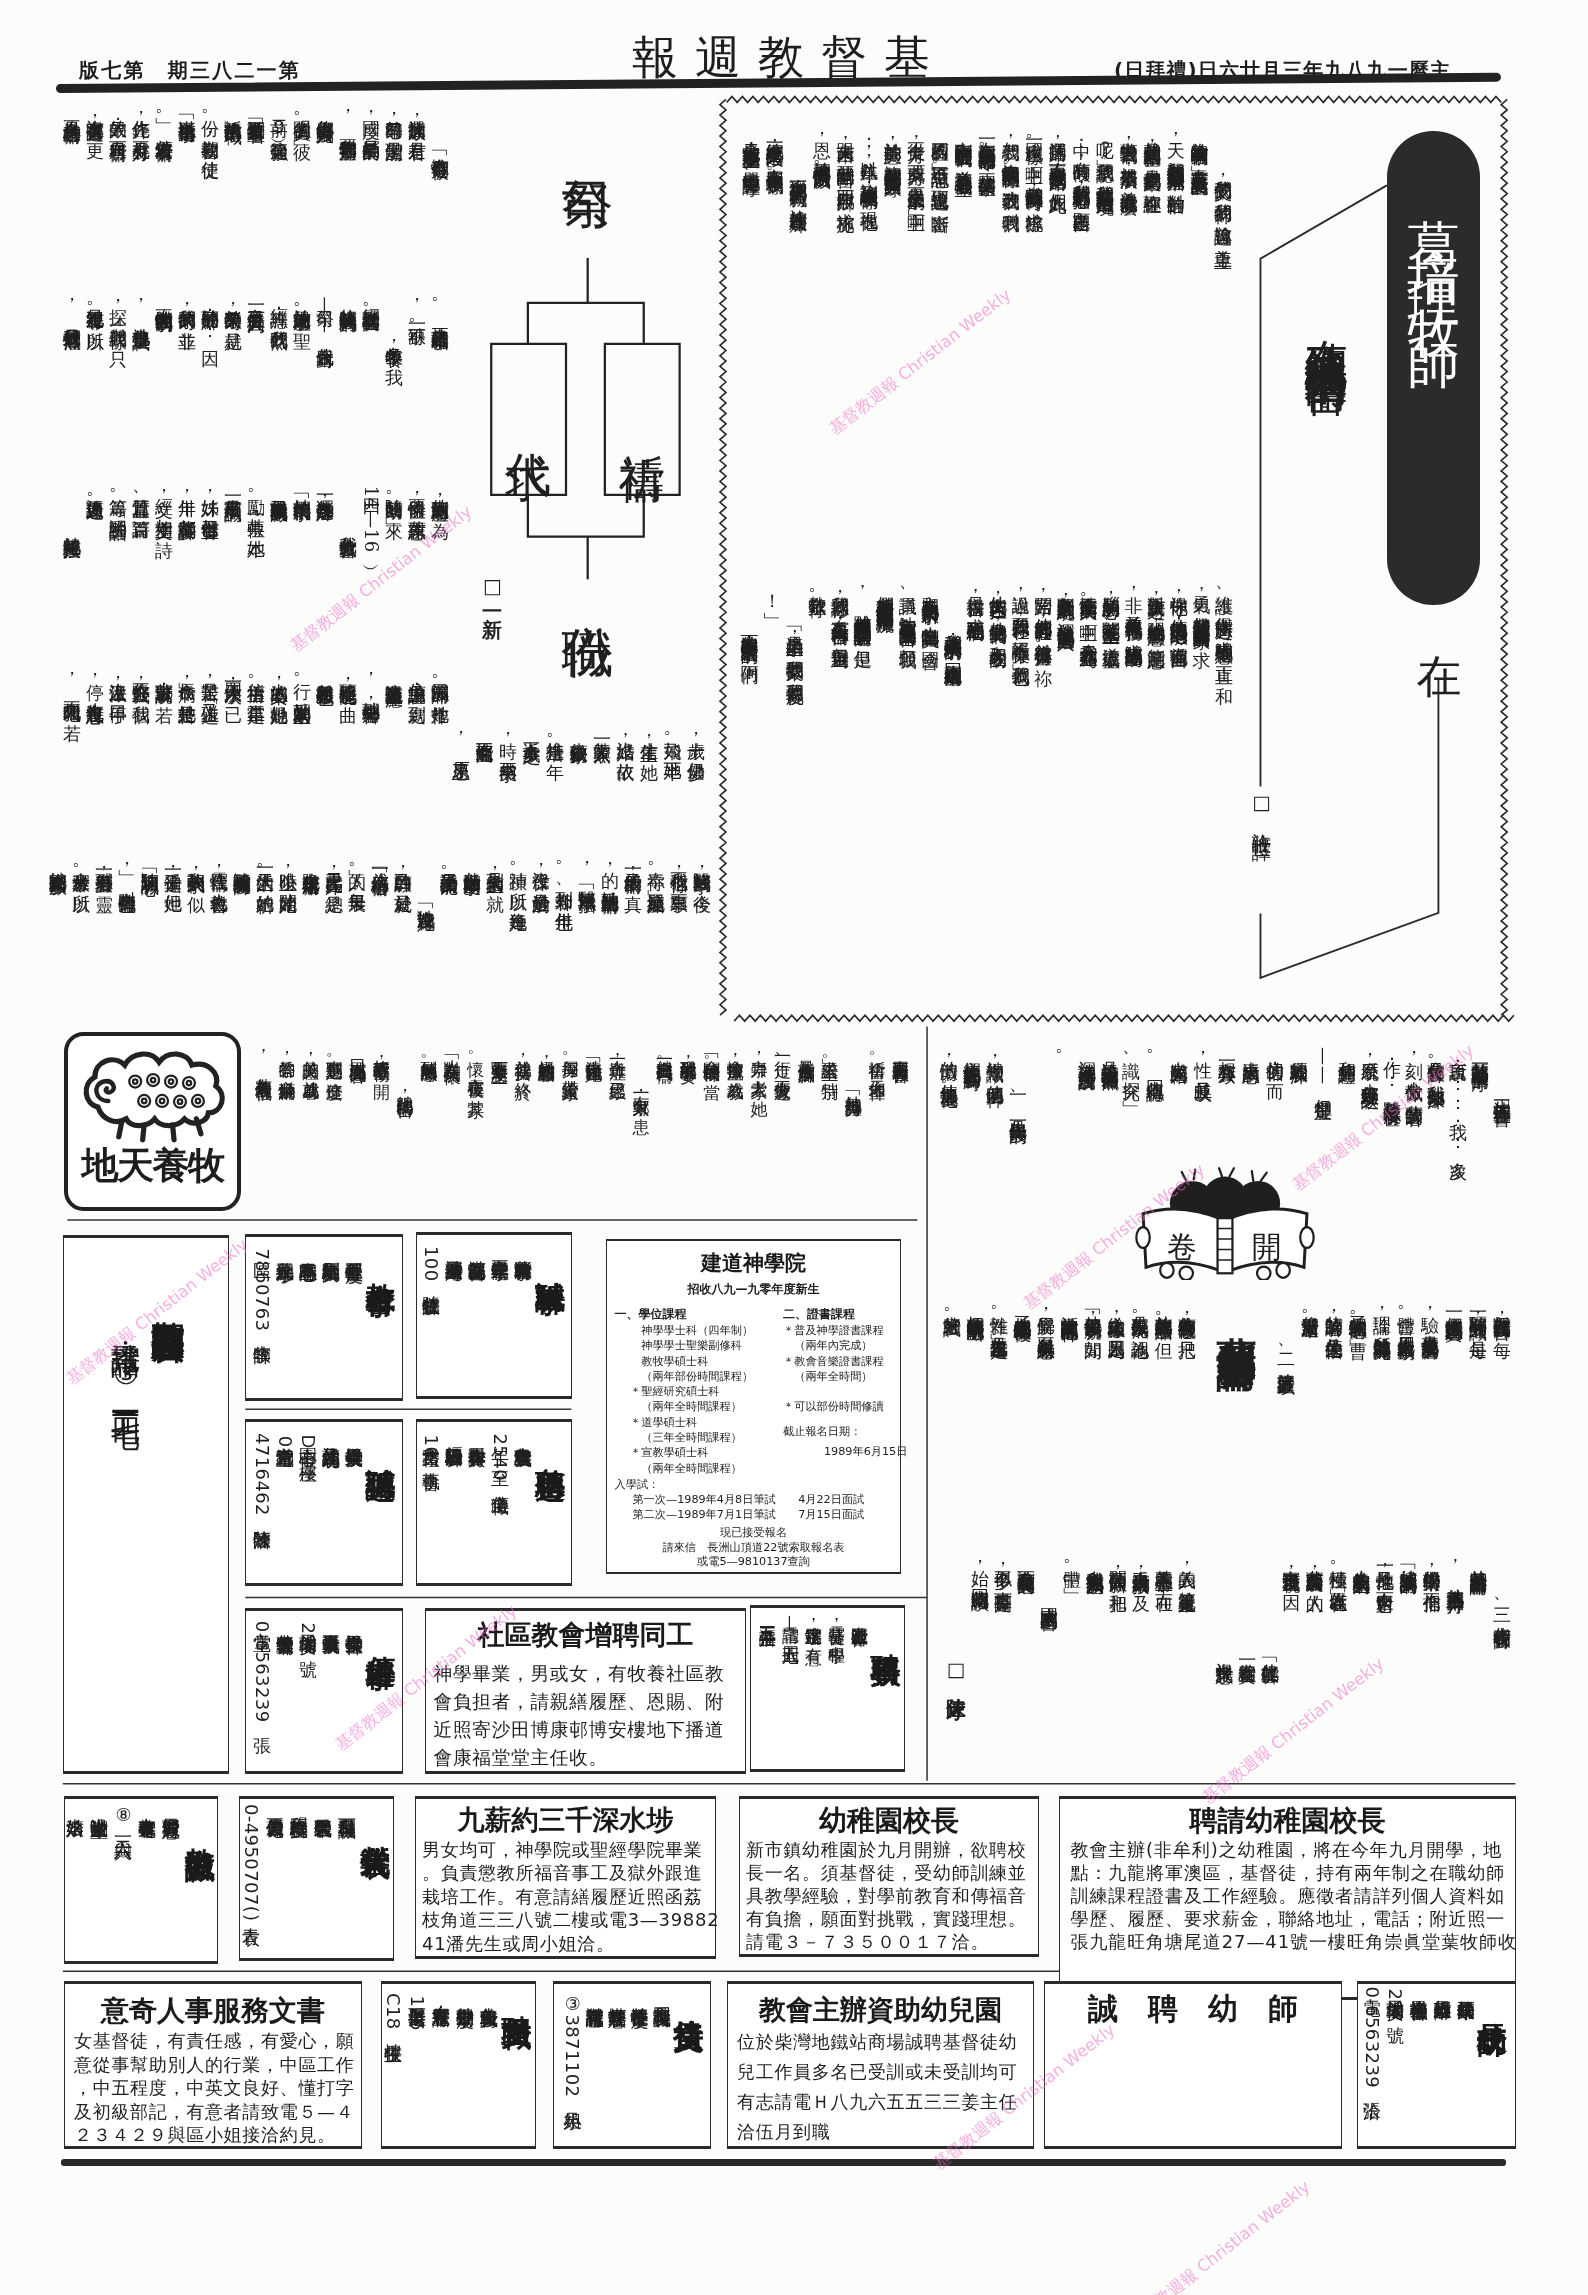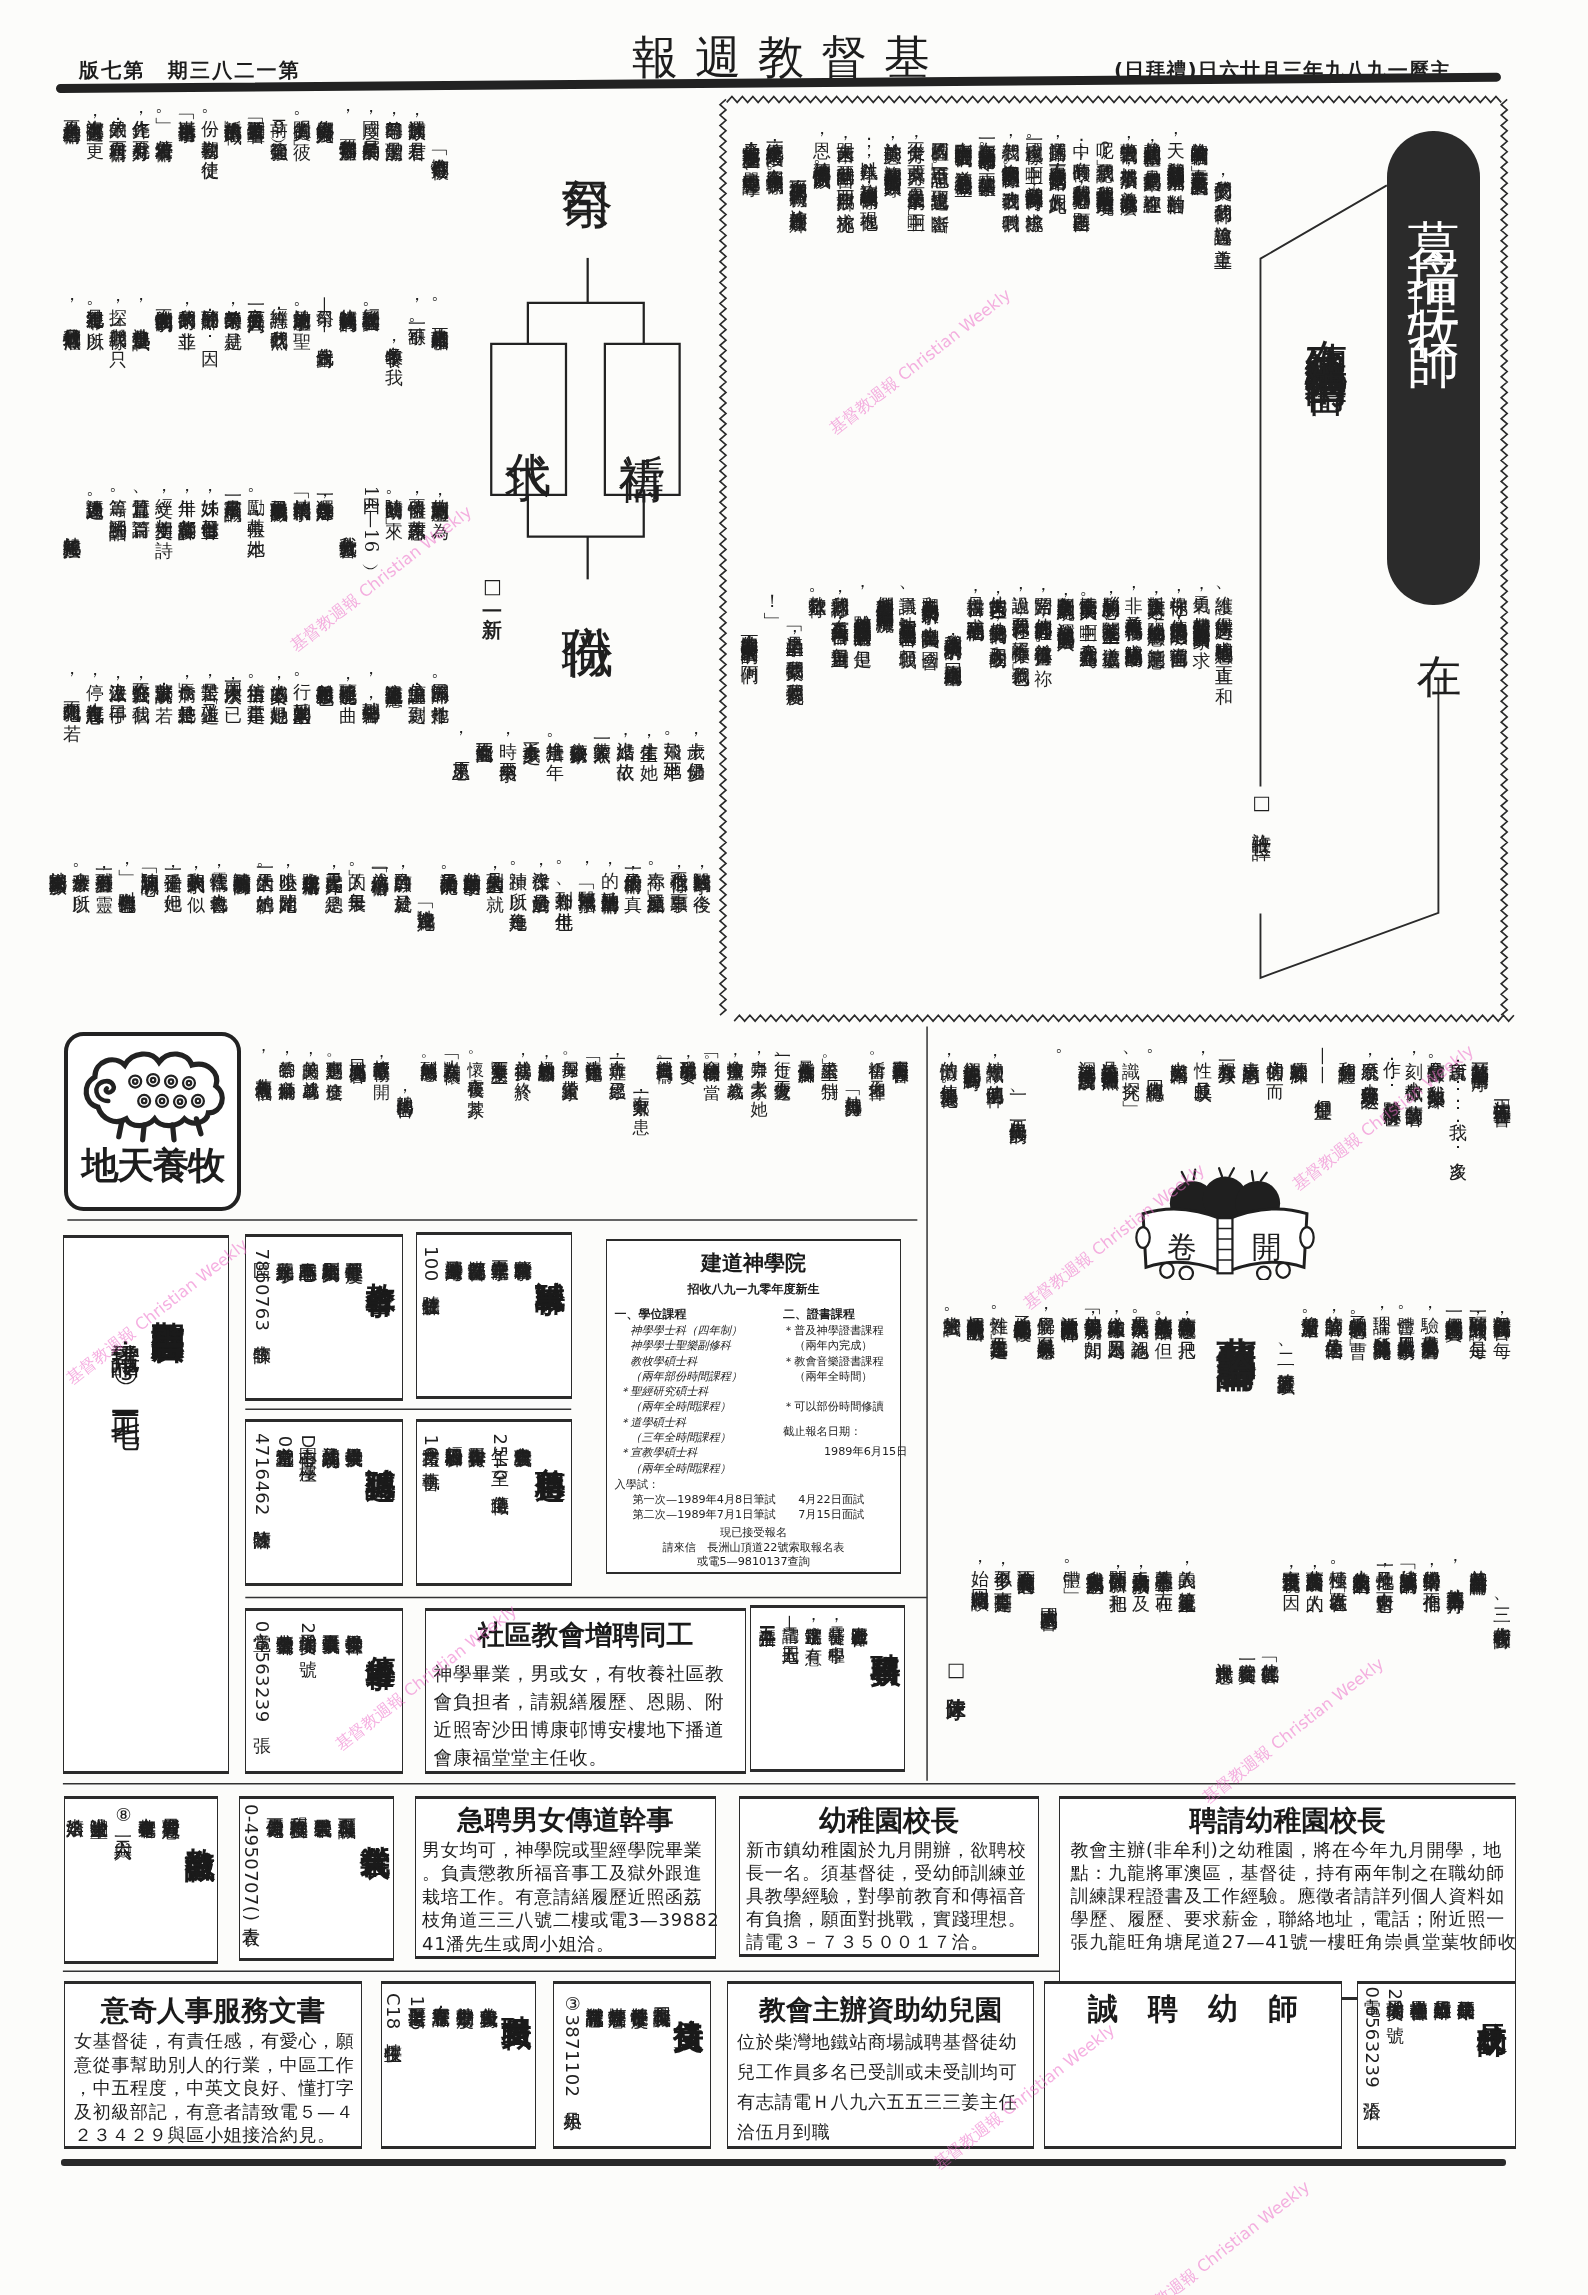--- a/index.html
+++ b/index.html
@@ -428,21 +428,21 @@
 事中五畢業男或女
 函大埔瑞安街22號
 中華基督教會大埔
 堂電0-6563239張</div>
     </div>
 
     <div class="box" style="left:606px;top:1239px;width:295px;height:335px;border-top-width:2.2px;border-bottom-width:2.2px;">
       <div class="htitle" style="top:7.5px;font-size:21px;">建道神學院</div>
       <div class="htitle" style="top:40px;font-size:12px;">招收八九—九零年度新生</div>
       <div class="sm bold" style="left:7.5px;top:66px;font-size:12px;">一、學位課程</div>
-      <div class="sm" style="left:12px;top:82px;font-style:italic;">　神學學士科（四年制）
+      <div class="sm" style="left:23px;top:82px;">　神學學士科（四年制）
 　神學學士聖樂副修科
 　教牧學碩士科
 　（兩年部份時間課程）
 ＊聖經研究碩士科
 　（兩年全時間課程）
 ＊道學碩士科
 　（三年全時間課程）
 ＊宣教學碩士科
 　（兩年全時間課程）</div>
       <div class="sm bold" style="left:176px;top:66px;font-size:12px;">二、證書課程</div>
@@ -488,21 +488,21 @@
     </div>
     <div class="box" style="left:239px;top:1796px;width:155px;height:165px;">
       <div class="vtitle" style="right:0.7px;top:22.4px;">營業代表</div>
       <div class="vbody" style="right:34px;top:4.5px;line-height:24px;width:120px;">利可保工業公司誠
 聘男營業代表中五
 程度經驗不拘理科
 更佳薪優另佣電
 0-4950707(青衣)</div>
     </div>
     <div class="box" style="left:415px;top:1796px;width:301px;height:163px;">
-      <div class="htitle" style="top:3px;font-size:27px;">急聘男女傳道幹事</div>
+      <div class="htitle" style="top:3px;font-size:27px;">九薪約三千深水埗</div>
       <div class="hbody" style="left:6px;top:39px;line-height:23.4px;">男女均可，神學院或聖經學院畢業
 。負責懲教所福音事工及獄外跟進
 栽培工作。有意請繕履歷近照函荔
 枝角道三三八號二樓或電3—39882
 41潘先生或周小姐洽。</div>
     </div>
     <div class="box" style="left:739px;top:1796px;width:300px;height:161px;">
       <div class="htitle" style="top:3px;font-size:28px;">幼稚園校長</div>
       <div class="hbody" style="left:6px;top:39px;">新市鎮幼稚園於九月開辦，欲聘校
 長一名。須基督徒，受幼師訓練並

